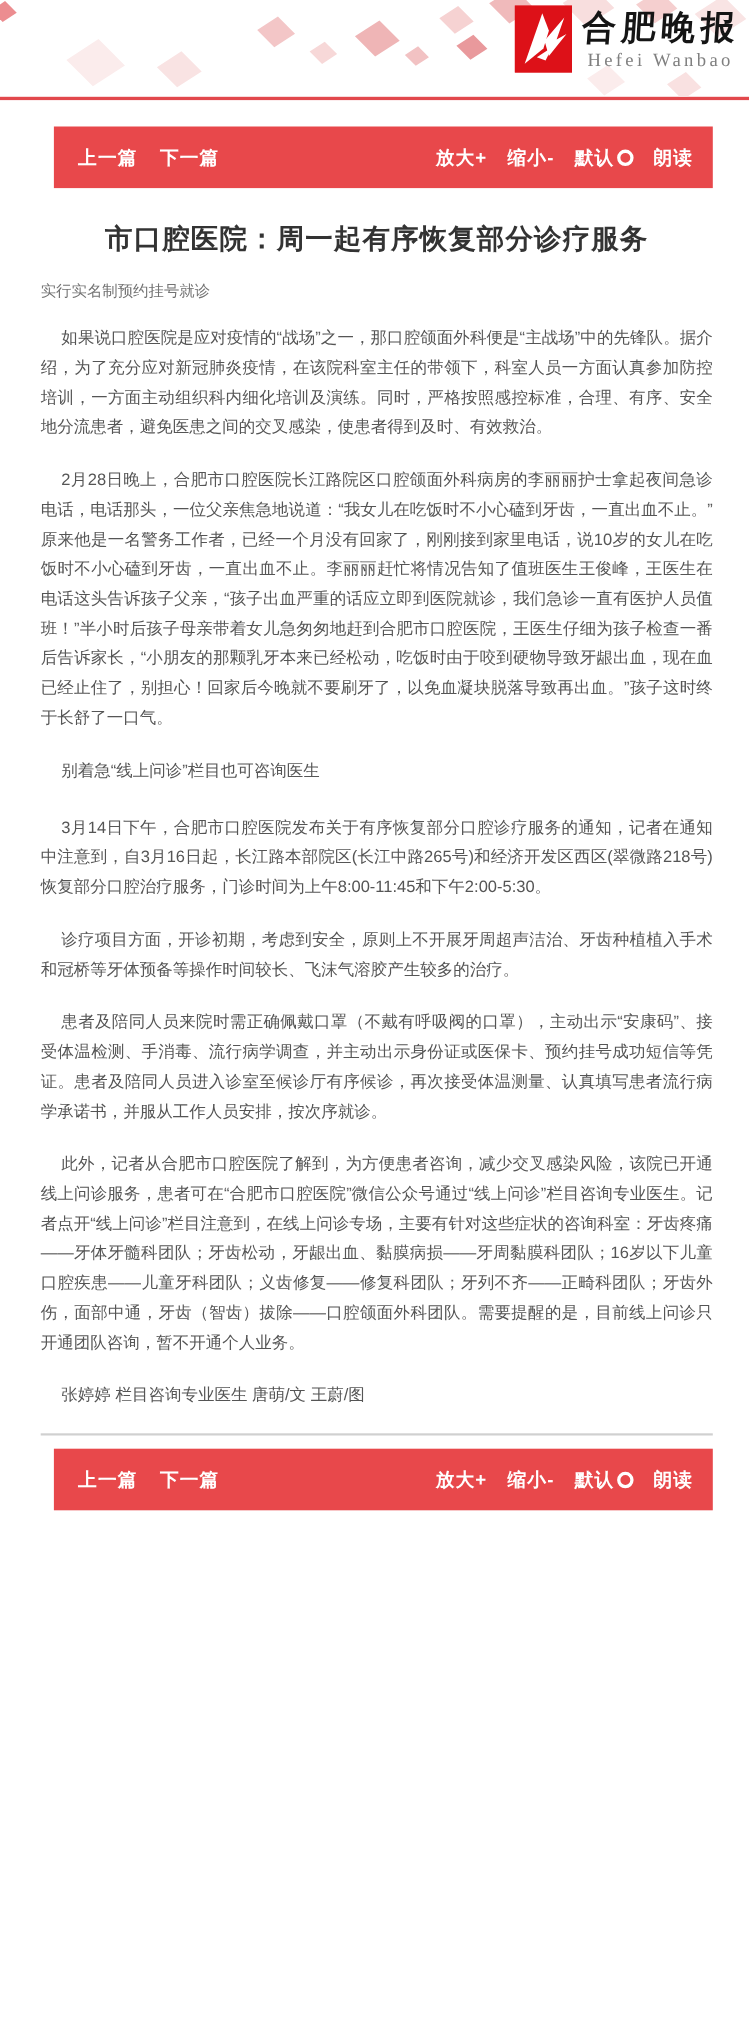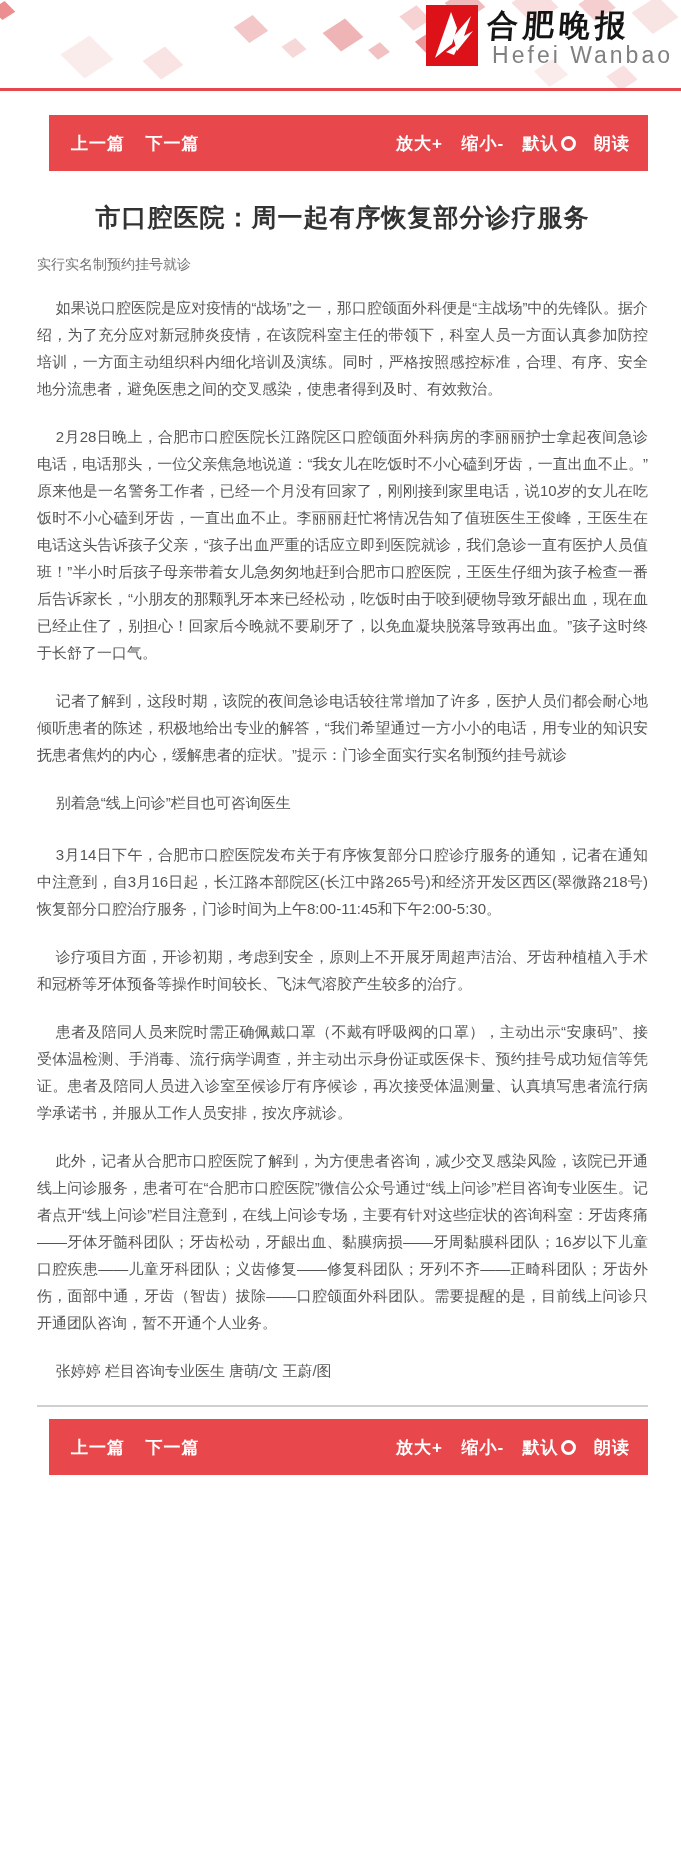--- a/index.html
+++ b/index.html
@@ -15,21 +15,21 @@
   .deco{position:absolute;transform:rotate(45deg) skewX(-12deg);}
   .logo-wrap{position:absolute;top:5px;right:8px;display:flex;align-items:flex-start;gap:9px;}
   .logo-square{width:52px;height:61px;background:#dd1118;flex:0 0 auto;}
   .logo-square svg{display:block;width:52px;height:61px;}
   .logo-text{display:flex;flex-direction:column;}
   .logo-cn{
     font-family:"DejaVu Serif", serif;font-weight:bold;font-size:31px;color:#151515;
     letter-spacing:5px;line-height:40px;transform:skewX(-4deg);white-space:nowrap;
   }
   .logo-en{
-    font-size:23px;color:#808080;letter-spacing:3px;line-height:20px;padding-left:5px;white-space:nowrap;
+    font-size:17px;color:#808080;letter-spacing:3px;line-height:20px;padding-left:5px;white-space:nowrap;font-family:Liberation Serif, serif;
   }
   
   main{padding:0 33px 0 37px;}
   .toolbar{
     margin-left:12px;height:56px;background:#e8484b;
     display:flex;justify-content:space-between;align-items:center;
     padding:0 18px 0 22px;box-sizing:border-box;
   }
   .toolbar-top{margin-top:24px;}
   .toolbar-bottom{margin-top:12px;}
@@ -115,21 +115,20 @@
       <a href="#">朗读</a>
     </div>
   </nav>
 
   <h1 class="article-title">市口腔医院：周一起有序恢复部分诊疗服务</h1>
   <p class="article-subtitle">实行实名制预约挂号就诊</p>
 
   <div class="article-body" id="article-body">
       <p class="para-body">如果说口腔医院是应对疫情的“战场”之一，那口腔颌面外科便是“主战场”中的先锋队。据介绍，为了充分应对新冠肺炎疫情，在该院科室主任的带领下，科室人员一方面认真参加防控培训，一方面主动组织科内细化培训及演练。同时，严格按照感控标准，合理、有序、安全地分流患者，避免医患之间的交叉感染，使患者得到及时、有效救治。</p>
       <p class="para-body">2月28日晚上，合肥市口腔医院长江路院区口腔颌面外科病房的李丽丽护士拿起夜间急诊电话，电话那头，一位父亲焦急地说道：“我女儿在吃饭时不小心磕到牙齿，一直出血不止。”原来他是一名警务工作者，已经一个月没有回家了，刚刚接到家里电话，说10岁的女儿在吃饭时不小心磕到牙齿，一直出血不止。李丽丽赶忙将情况告知了值班医生王俊峰，王医生在电话这头告诉孩子父亲，“孩子出血严重的话应立即到医院就诊，我们急诊一直有医护人员值班！”半小时后孩子母亲带着女儿急匆匆地赶到合肥市口腔医院，王医生仔细为孩子检查一番后告诉家长，“小朋友的那颗乳牙本来已经松动，吃饭时由于咬到硬物导致牙龈出血，现在血已经止住了，别担心！回家后今晚就不要刷牙了，以免血凝块脱落导致再出血。”孩子这时终于长舒了一口气。</p>
-      <p class="para-body">记者了解到，这段时期，该院的夜间急诊电话较往常增加了许多，医护人员们都会耐心地倾听患者的陈述，积极地给出专业的解答，“我们希望通过一方小小的电话，用专业的知识安抚患者焦灼的内心，缓解患者的症状。”提示：门诊全面实行实名制预约挂号就诊</p>
       <p class="para-subhead">别着急“线上问诊”栏目也可咨询医生</p>
       <p class="para-body">3月14日下午，合肥市口腔医院发布关于有序恢复部分口腔诊疗服务的通知，记者在通知中注意到，自3月16日起，长江路本部院区(长江中路265号)和经济开发区西区(翠微路218号)恢复部分口腔治疗服务，门诊时间为上午8:00-11:45和下午2:00-5:30。</p>
       <p class="para-body">诊疗项目方面，开诊初期，考虑到安全，原则上不开展牙周超声洁治、牙齿种植植入手术和冠桥等牙体预备等操作时间较长、飞沫气溶胶产生较多的治疗。</p>
       <p class="para-body">患者及陪同人员来院时需正确佩戴口罩（不戴有呼吸阀的口罩），主动出示“安康码”、接受体温检测、手消毒、流行病学调查，并主动出示身份证或医保卡、预约挂号成功短信等凭证。患者及陪同人员进入诊室至候诊厅有序候诊，再次接受体温测量、认真填写患者流行病学承诺书，并服从工作人员安排，按次序就诊。</p>
       <p class="para-body">此外，记者从合肥市口腔医院了解到，为方便患者咨询，减少交叉感染风险，该院已开通线上问诊服务，患者可在“合肥市口腔医院”微信公众号通过“线上问诊”栏目咨询专业医生。记者点开“线上问诊”栏目注意到，在线上问诊专场，主要有针对这些症状的咨询科室：牙齿疼痛——牙体牙髓科团队；牙齿松动，牙龈出血、黏膜病损——牙周黏膜科团队；16岁以下儿童口腔疾患——儿童牙科团队；义齿修复——修复科团队；牙列不齐——正畸科团队；牙齿外伤，面部中通，牙齿（智齿）拔除——口腔颌面外科团队。需要提醒的是，目前线上问诊只开通团队咨询，暂不开通个人业务。</p>
       <p class="para-byline">张婷婷 栏目咨询专业医生 唐萌/文 王蔚/图</p>
     </div>
 
   <hr class="article-hr">
 

